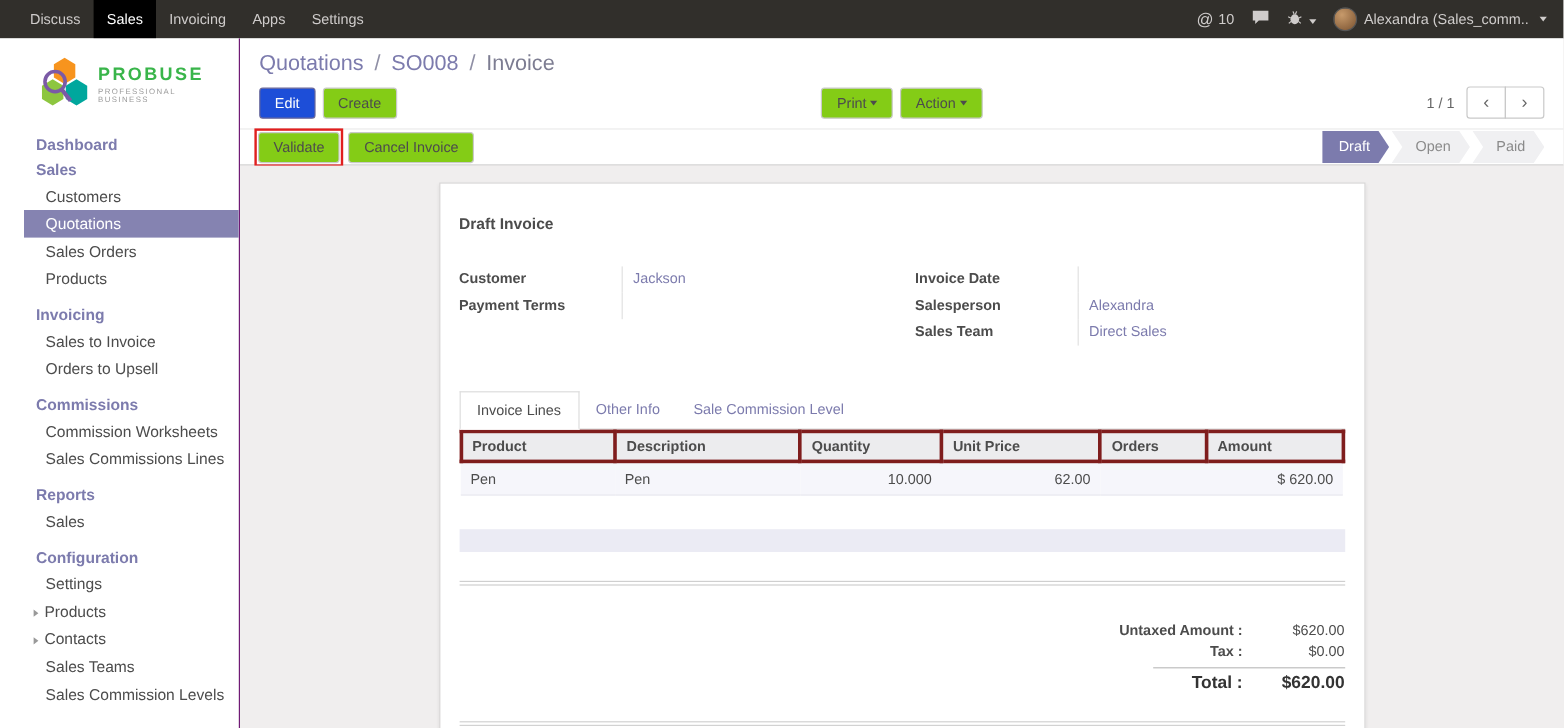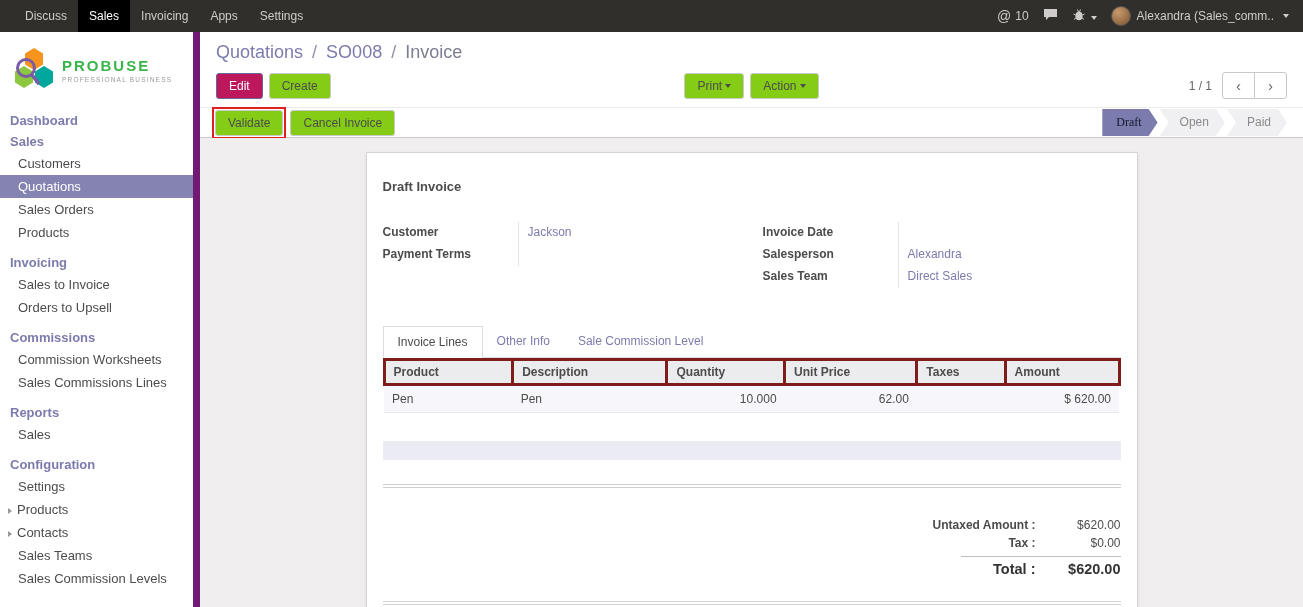--- a/index.html
+++ b/index.html
@@ -15,21 +15,21 @@
   .tb-activity { display:flex; align-items:center; gap:4px; font-size:12px; }
   .tb-at { font-size:14px; }
   .avatar { width:20px; height:20px; border-radius:50%; background:radial-gradient(circle at 35% 30%, #c79a6b, #7a5230); border:1px solid #555; }
   .user-menu { display:flex; align-items:center; gap:6px; cursor:pointer; font-size:12px; }
   .caret { display:inline-block; width:0; height:0; border-left:3px solid transparent; border-right:3px solid transparent; border-top:4px solid currentColor; margin-left:3px; vertical-align:middle; }
 
   
   .layout { display:flex; height:575px; }
 
   
-  .sidebar { width:200px; background:#fff; border-right:7px solid #701a75; flex-shrink:0; overflow:hidden; }
+  .sidebar { width:200px; background:#fff; border-right:1px solid #701a75; flex-shrink:0; overflow:hidden;padding-left:20px; }
   .logo { display:flex; align-items:center; gap:6px; padding:14px 8px 16px 12px; }
   .logo-text-title { color:#39b54a; font-weight:bold; font-size:15px; letter-spacing:2px; }
   .logo-text-sub { color:#9a9a9a; font-size:6.5px; letter-spacing:1.2px; margin-top:2px; }
   .side-heading { color:#7c7bad; font-weight:bold; font-size:13px; padding:3px 0 3px 10px; cursor:pointer; }
   .side-item { font-size:13px; color:#4c4c4c; padding:4px 0 4px 18px; cursor:pointer; position:relative; }
   .side-item.selected { background:#8583b1; color:#fff; }
   .side-item .exp-arrow { display:inline-block; width:0; height:0; border-top:3.5px solid transparent; border-bottom:3.5px solid transparent; border-left:4.5px solid #999; margin-right:5px; margin-left:-10px; }
   .side-section { margin-bottom:8px; }
 
   
@@ -37,35 +37,35 @@
   .control-panel { background:#fff; padding:8px 16px 8px 16px; }
   .breadcrumb { font-size:18px; line-height:24px; }
   .breadcrumb .bc-link { color:#7c7bad; cursor:pointer; }
   .breadcrumb .bc-sep { color:#8f8fa5; padding:0 4px; }
   .breadcrumb .bc-current { color:#7d7d92; }
   .cp-row { display:flex; align-items:center; margin-top:8px; }
   .cp-left { flex:1; display:flex; gap:6px; }
   .cp-center { display:flex; gap:6px; }
   .cp-right { flex:1; display:flex; justify-content:flex-end; align-items:center; }
   .btn { font-size:12px; padding:5px 12px; border:1px solid #c9c9c9; background:#84cc16; color:#4c4c4c; border-radius:3px; cursor:pointer; font-family:inherit; }
-  .btn-primary { background:#be185d; border-color:#68679a; color:#fff; }
+  .btn-primary { background:#1d4ed8; border-color:#68679a; color:#fff; }
   .pager-text { color:#666; margin-right:10px; font-size:12px; }
   .pager-btns { display:flex; }
   .pager-btn { width:33px; height:27px; background:#fff; border:1px solid #c9c9c9; color:#666; font-size:15px; line-height:1; cursor:pointer; }
   .pager-btn.prev { border-radius:3px 0 0 3px; }
   .pager-btn.next { border-radius:0 3px 3px 0; margin-left:-1px; }
 
   
   .status-row { background:#fff; border-top:1px solid #ebebeb; border-bottom:1px solid #c9c9c9; height:31px; display:flex; align-items:center; padding:0 16px 0 12px; }
   .highlight-box { display:inline-block; border:2px solid #e01f1f; padding:1px; margin-right:4px; }
   .statusbar { margin-left:auto; display:flex; height:27px; align-items:stretch; }
   .state { line-height:27px; font-size:12px; padding:0 16px 0 20px; color:#8a8a8a; background:#f0f0f2; margin-left:2px;
            clip-path:polygon(0 0, calc(100% - 9px) 0, 100% 50%, calc(100% - 9px) 100%, 0 100%, 9px 50%); cursor:pointer; }
   .state.first { clip-path:polygon(0 0, calc(100% - 9px) 0, 100% 50%, calc(100% - 9px) 100%, 0 100%); padding-left:14px; margin-left:0; }
-  .state.active { background:#7c7bad; color:#0f172a;font-family:Liberation Serif, serif; }
+  .state.active { background:#7c7bad; color:#ffffff; }
 
   
   .content { flex:1; background:#f0eeee; overflow:hidden; padding-top:14px; }
   .sheet { width:772px; margin:0 auto; background:#fff; border:1px solid #d6d4d4; box-shadow:0 1px 3px rgba(0,0,0,.08); height:456px; padding:26px 16px 0 16px; }
   .sheet-title { font-size:13px; font-weight:bold; color:#4c4c4c; }
   .field-groups { display:flex; justify-content:space-between; margin-top:28px; }
   .field-group { width:48.5%; }
   .fg-row { display:flex; min-height:22px; }
   .fg-label { width:135px; font-weight:bold; color:#4c4c4c; padding:3px 8px 3px 0; font-size:12px; }
   .fg-value { flex:1; border-left:1px solid #e2e2e2; padding:3px 0 3px 9px; font-size:12px; }
@@ -272,21 +272,21 @@
               <col style="width:18%">
               <col style="width:12%">
               <col style="width:15.5%">
           </colgroup>
           <thead>
             <tr>
               <th>Product</th>
               <th>Description</th>
               <th>Quantity</th>
               <th>Unit Price</th>
-              <th>Taxes</th>
+              <th>Orders</th>
               <th>Amount</th>
             </tr>
           </thead>
           <tbody>
             <tr>
               <td>Pen</td>
               <td>Pen</td>
               <td class="num">10.000</td>
               <td class="num">62.00</td>
               <td></td>

